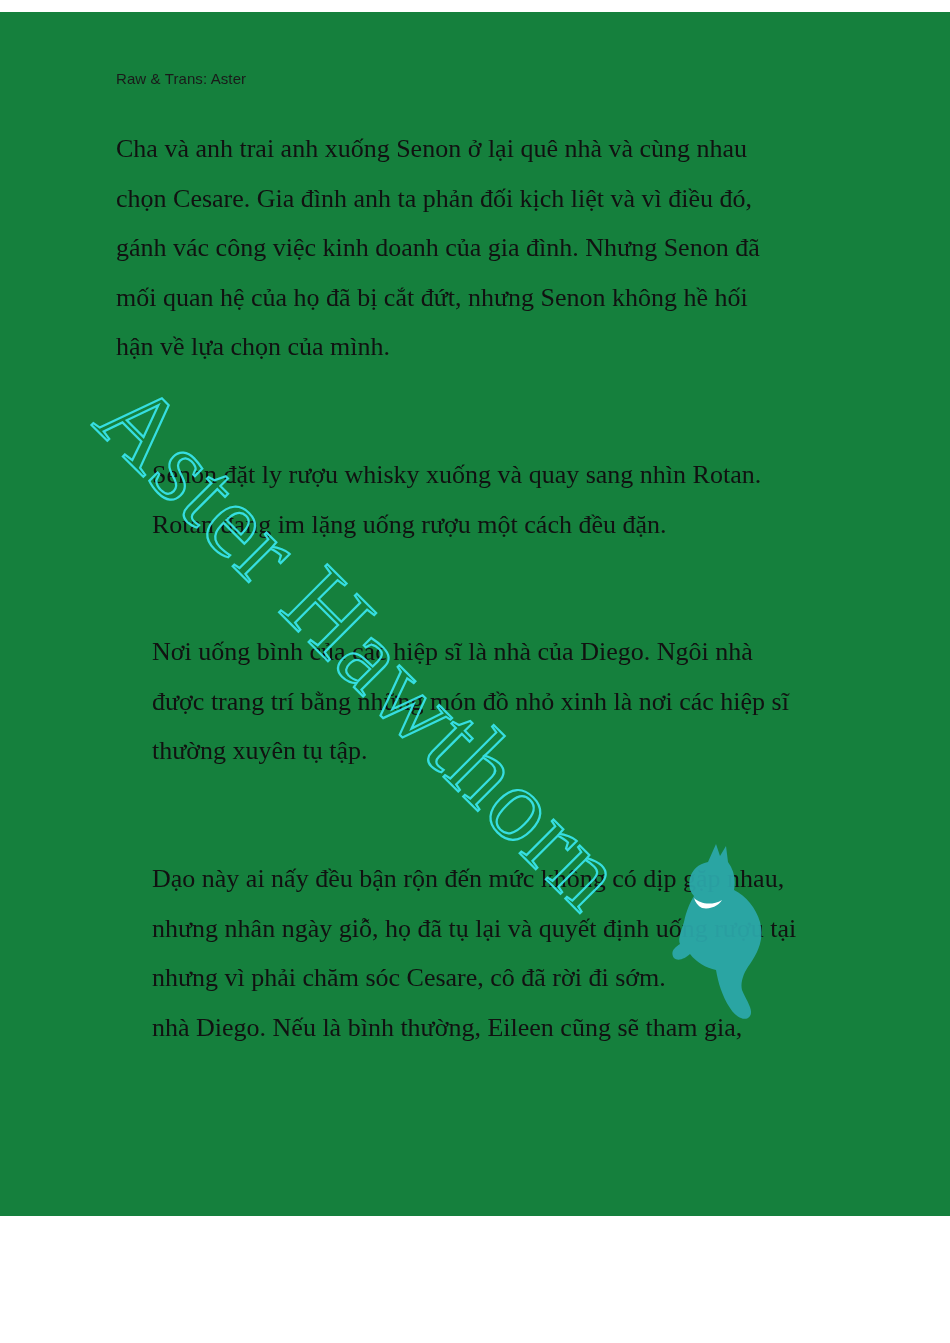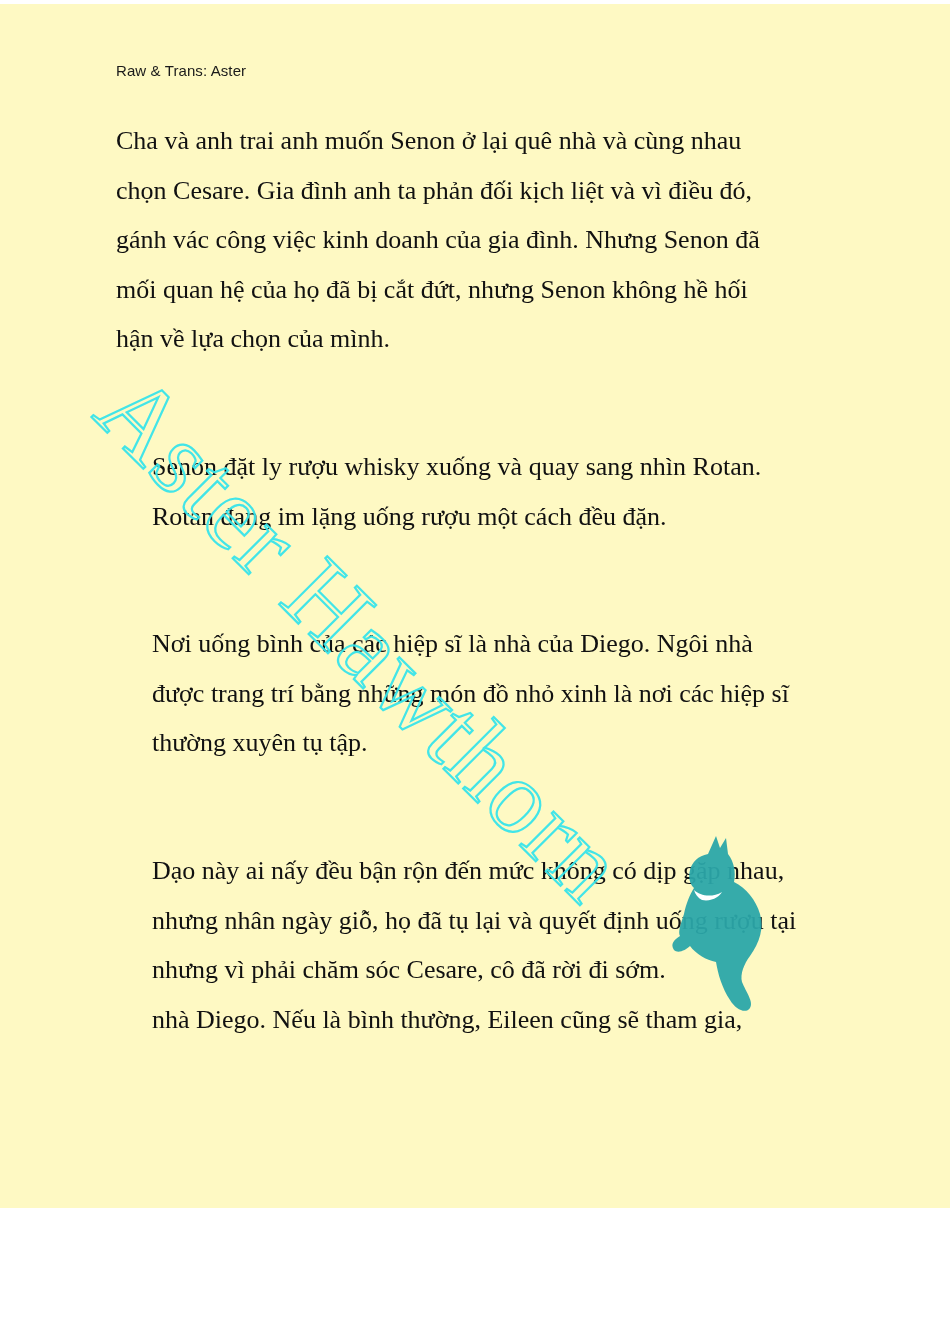--- a/index.html
+++ b/index.html
@@ -8,24 +8,24 @@
       background: #ffffff;
     }
     body {
       width: 950px;
       height: 1343px;
       position: relative;
       overflow: hidden;
     }
     .page {
       position: absolute;
-      left: 0; top: 4px;
+      left: 0; top: 12px;
       width: 950px;
       height: 1204px;
-      background: #fef9c3;
+      background: #15803d;
     }
     .header {
       position: absolute;
       left: 116px;
       top: 58px;
       font-family: "Liberation Sans", sans-serif;
       font-size: 15px;
       color: #1a1a1a;
       letter-spacing: 0.1px;
     }
@@ -79,21 +79,21 @@
   </style>
 </head>
 <body>
 
 <div class="page">
 
   <div class="header">Raw &amp; Trans: Aster</div>
 
   <div class="body-text">
     <p class="para">
-      <span class="line">Cha và anh trai anh muốn Senon ở lại quê nhà và cùng nhau</span>
+      <span class="line">Cha và anh trai anh xuống Senon ở lại quê nhà và cùng nhau</span>
       <span class="line">chọn Cesare. Gia đình anh ta phản đối kịch liệt và vì điều đó,</span>
       <span class="line">gánh vác công việc kinh doanh của gia đình. Nhưng Senon đã</span>
       <span class="line">mối quan hệ của họ đã bị cắt đứt, nhưng Senon không hề hối</span>
       <span class="line">hận về lựa chọn của mình.</span>
     </p>
     <p class="para">
       <span class="line">Senon đặt ly rượu whisky xuống và quay sang nhìn Rotan.</span>
       <span class="line">Rotan đang im lặng uống rượu một cách đều đặn.</span>
     </p>
     <p class="para">

